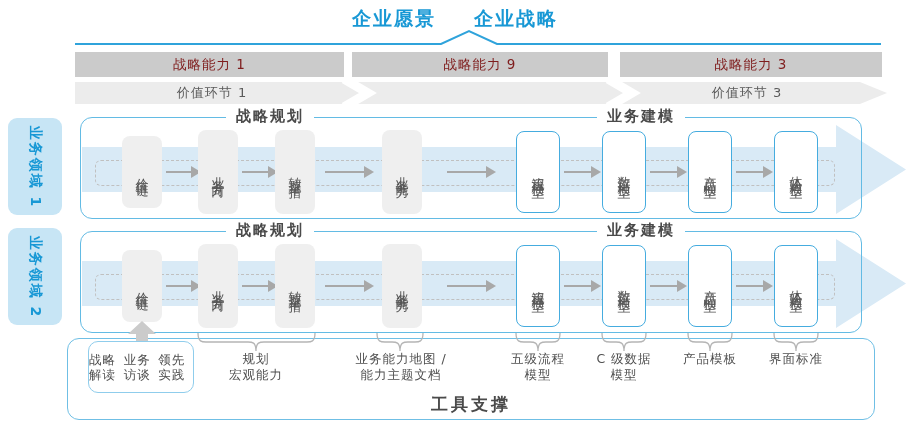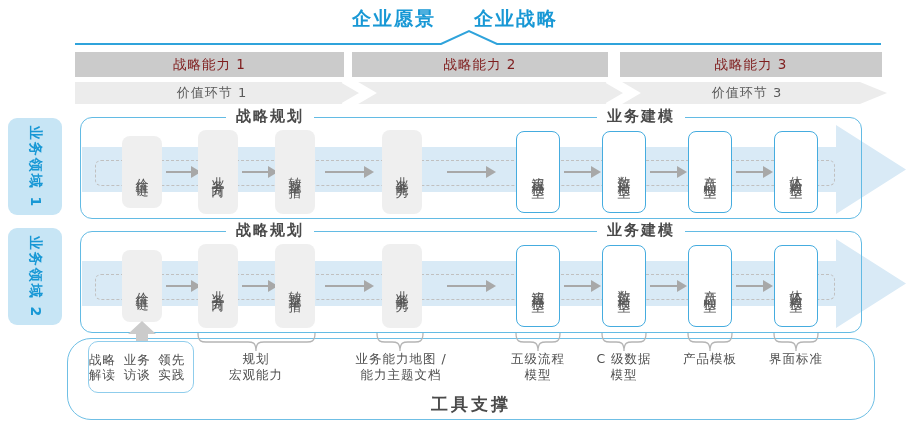--- a/index.html
+++ b/index.html
@@ -50,21 +50,21 @@
   .bxp8{left:774px;top:14px;width:44px;height:82px;}
   
   .arr{position:absolute;top:54px;height:2px;background:#a8a8a8;}
   .arr::after{content:'';position:absolute;right:-9px;top:-5px;width:0;height:0;
               border-left:10px solid #a8a8a8;border-top:6px solid transparent;border-bottom:6px solid transparent;}
   .ar1{left:166px;width:26px;} .ar2{left:242px;width:27px;} .ar3{left:325px;width:40px;}
   .ar4{left:447px;width:40px;} .ar5{left:564px;width:28px;} .ar6{left:650px;width:28px;}
   .ar7{left:736px;width:28px;}
   
   .tool-box{position:absolute;left:67px;top:338px;width:808px;height:82px;border:1px solid #6FBFE5;
-            border-radius:24px;box-sizing:border-box;}
+            border-radius:12px;box-sizing:border-box;}
   .tool-label{position:absolute;left:0;right:0;bottom:3px;text-align:center;font-weight:bold;
               font-size:17px;color:#4a4a4a;letter-spacing:3px;}
   
   .practice{position:absolute;left:88px;top:341px;width:104px;height:50px;border:1px solid #8FCDEC;
             border-radius:10px;background:#fff;display:flex;flex-direction:row;align-items:center;
             justify-content:center;font-size:12.5px;line-height:15px;color:#4f4f4f;letter-spacing:1px;}
   
   .ann{position:absolute;top:351px;width:150px;text-align:center;font-size:12.5px;line-height:16px;
        color:#4f4f4f;letter-spacing:1px;}
   .an1{left:181px;} .an2{left:326px;} .an3{left:463px;} .an4{left:549px;} .an5{left:635px;} .an6{left:721px;}
@@ -78,21 +78,21 @@
   <div class="main-title">
     <span>企业愿景</span>
     <span>企业战略</span>
   </div>
 
   <svg class="abs" style="left:0;top:0;width:910px;height:60px;">
     <polyline points="75,44 441,44 469,31 497,44 881,44" fill="none" stroke="#2FA3DB" stroke-width="2"></polyline>
   </svg>
 
   <div class="cap-bar cap1">战略能力 1</div>
-  <div class="cap-bar cap2">战略能力 2</div>
+  <div class="cap-bar cap2">战略能力 9</div>
   <div class="cap-bar cap3">战略能力 3</div>
 
   <svg class="abs" style="left:0;top:70px;width:910px;height:44px;">
     <polygon points="75,12 860,12 887,23 860,34 75,34" fill="#ECECEC"></polygon>
     <polyline points="344,9 368,23 344,37" fill="none" stroke="#ffffff" stroke-width="9"></polyline>
     <polyline points="608,9 632,23 608,37" fill="none" stroke="#ffffff" stroke-width="9"></polyline>
   </svg>
   <div class="vl-label vl1">价值环节 1</div>
   <div class="vl-label vl3">价值环节 3</div>
 

